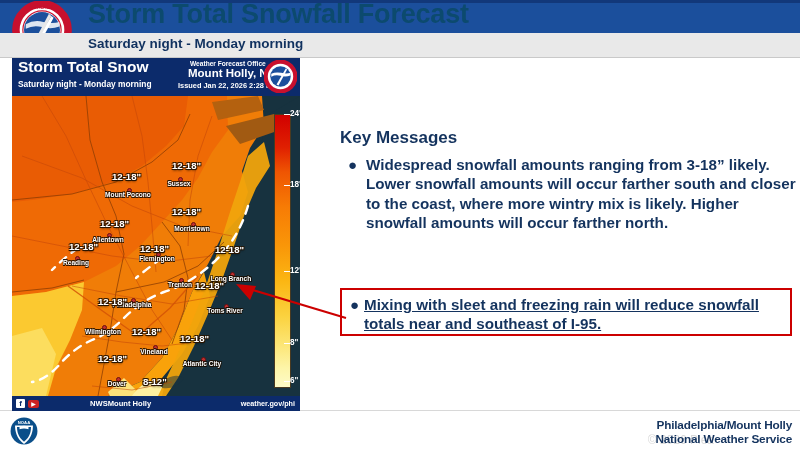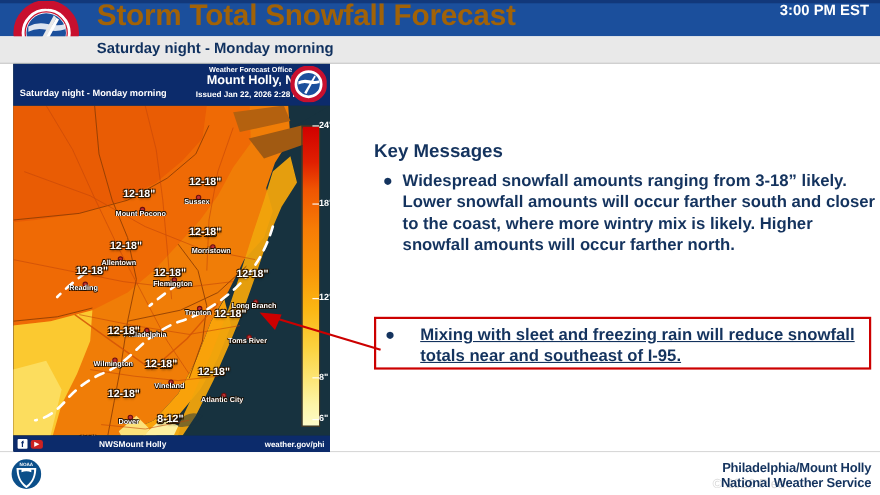--- a/index.html
+++ b/index.html
@@ -10,21 +10,21 @@
   
   .header{
     position:absolute;left:0;top:0;width:800px;height:33px;
     background:#1b4f9c;
   }
   .header-accent{
     position:absolute;left:0;top:0;width:800px;height:3px;background:#12387a;
   }
   .header-title{
     position:absolute;left:88px;top:-1px;
-    font-size:27px;font-weight:bold;color:#a16207;
+    font-size:27px;font-weight:bold;color:#0c4a6e;
     letter-spacing:-0.2px;white-space:nowrap;
   }
   .header-date{
     position:absolute;right:10px;top:2px;text-align:right;
     font-size:13.5px;font-weight:bold;color:#ffffff;line-height:15px;
   }
   .subheader{
     position:absolute;left:0;top:33px;width:800px;height:24px;
     background:#e9e9e9;border-bottom:1px solid #c9c9c9;
   }
@@ -121,21 +121,21 @@
   .bullet1 .txt{display:block;margin-left:18px;}
   .callout{
     position:absolute;left:340px;top:288px;width:452px;height:48px;
     border:2px solid #cc0000;box-sizing:border-box;background:#ffffff;
   }
   .callout .inner{
     position:absolute;left:8px;top:5px;width:432px;
     font-size:15.2px;font-weight:bold;color:#14335e;line-height:19.4px;
   }
   .callout .dot{position:absolute;left:0;top:0;}
-  .callout .txt{display:block;margin-left:32px;text-decoration:underline;}
+  .callout .txt{display:block;margin-left:14px;text-decoration:underline;}
   .arrow-svg{position:absolute;left:228px;top:278px;width:120px;height:48px;z-index:7;}
   
   .bottom-bar{
     position:absolute;left:0;bottom:0;width:800px;height:39px;background:#ffffff;
     border-top:1px solid #d8d8d8;
   }
   .noaa-seal{position:absolute;left:10px;top:6px;width:28px;height:28px;}
   .noaa-text{
     position:absolute;left:44px;top:6px;font-size:8.6px;font-weight:bold;
     color:#103a6b;line-height:10.5px;
@@ -184,21 +184,20 @@
     <path d="M26 58 q12 7 26 5 q16 -2 26 -7 l0 9 q-12 6 -27 7 q-15 1 -25 -6 z" fill="#ffffff" opacity="0.85"></path>
     <path d="M66 26 L38 74 L44 77 L70 29 Z" fill="#ffffff"></path>
     <path d="M66 26 L62 22 L36 71 L40 75 Z" fill="#e8e8e8"></path>
     <text x="50" y="13" font-size="8.5" fill="#c8102e" text-anchor="middle" font-family="Liberation Sans, sans-serif" font-weight="bold">NATIONAL</text>
     <text x="50" y="94" font-size="8" fill="#c8102e" text-anchor="middle" font-family="Liberation Sans, sans-serif" font-weight="bold">SERVICE</text>
   </svg>
 </div>
 
 <div class="header-title">Storm Total Snowfall Forecast</div>
 <div class="header-date">
-  <div>3:00 PM EST</div>
 </div>
 
 <div class="subheader"></div>
 <div class="subheader-text">Saturday night - Monday morning</div>
 
 <div class="map-panel">
 
   <div class="map-canvas">
     <svg width="288" height="300" viewBox="0 0 288 300" style="position:absolute;left:0;top:0;">
       <defs>
@@ -328,20 +327,21 @@
     <div class="cbar"></div>
     <div class="cbar-label">Snow Amount (in)</div>
     <div class="tick" style="top:3px;"><i></i><span>24"</span></div>
     <div class="tick" style="top:74px;"><i></i><span>18"</span></div>
     <div class="tick" style="top:160px;"><i></i><span>12"</span></div>
     <div class="tick" style="top:232px;"><i></i><span>8"</span></div>
     <div class="tick" style="top:270px;"><i></i><span>6"</span></div>
   </div>
 
   <div class="map-header"></div>
+  <div class="map-h-title" style="z-index:7;">Storm Total Snow</div>
   <div class="map-h-sub" style="z-index:7;">Saturday night - Monday morning</div>
   <div class="map-h-wfo" style="z-index:7;">Weather Forecast Office</div>
   <div class="map-h-office" style="z-index:7;">Mount Holly, NJ</div>
   <div class="map-h-issued" style="z-index:7;">Issued Jan 22, 2026 2:28 PM EST</div>
   <div class="map-seal" style="z-index:7;">
     <svg viewBox="0 0 100 100" width="33" height="33">
       <circle cx="50" cy="50" r="48" fill="#ffffff"></circle>
       <circle cx="50" cy="50" r="45" fill="none" stroke="#c8102e" stroke-width="13"></circle>
       <circle cx="50" cy="50" r="31" fill="#1b4f9c"></circle>
       <path d="M22 42 q14 -7 30 -3 q16 4 28 0 l0 8 q-14 5 -30 1 q-15 -4 -28 3 z" fill="#ffffff"></path>

